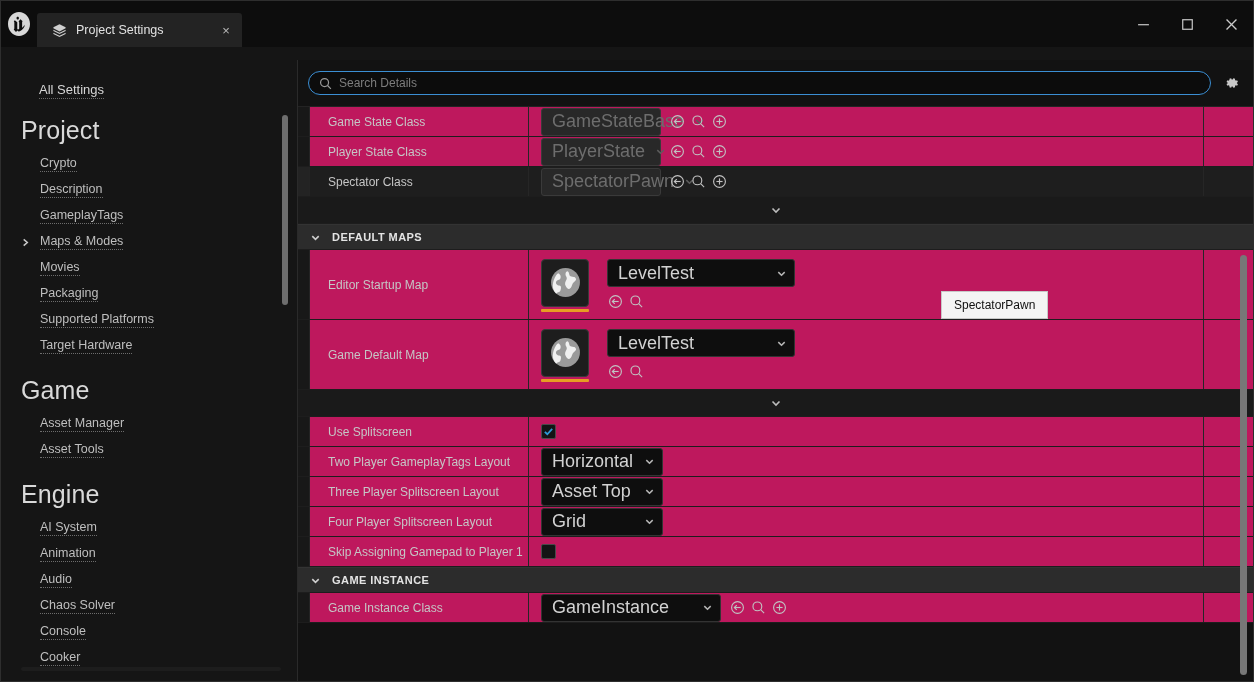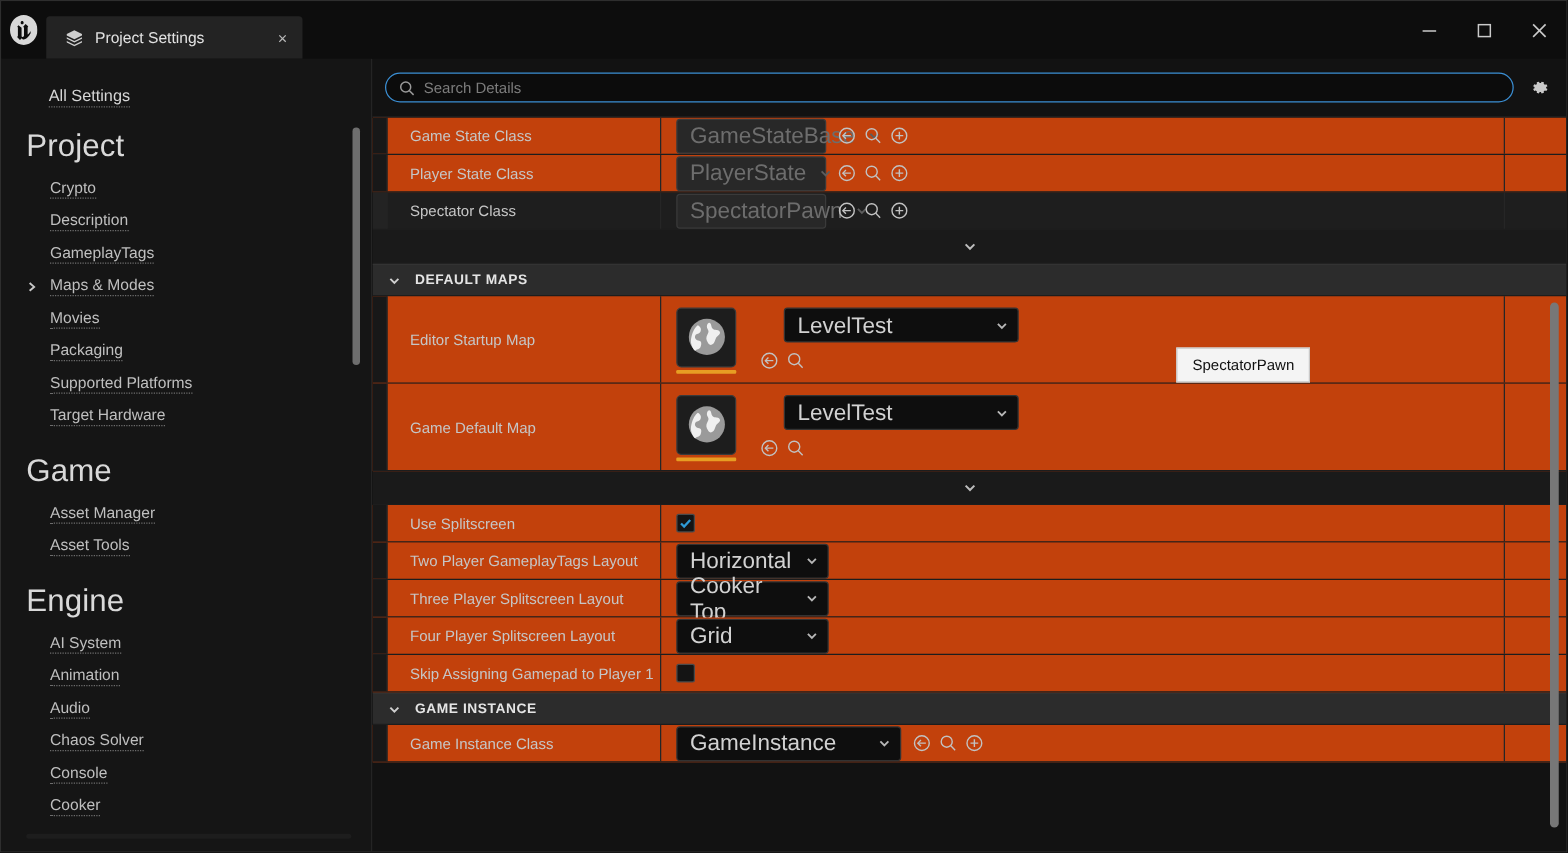--- a/index.html
+++ b/index.html
@@ -7,21 +7,21 @@
     width: 1254px; height: 682px;
     background: #0b0b0b;
     font-family: "Liberation Sans", sans-serif;
     overflow: hidden;
   }
   .window {
     position: relative;
     width: 1254px; height: 682px;
     background: #151515;
     border: 1px solid #2e2e2e;
-    display: flex; flex-direction: column;
+    display: flex; flex-direction: column; gap: 13px;
   }
 
   
   .titlebar {
     height: 46px; min-height: 46px;
     background: #0d0d0d;
     display: flex; align-items: flex-end;
     position: relative;
   }
   .ue-logo {
@@ -160,21 +160,21 @@
     overflow: hidden;
     border-top: 1px solid #232323;
   }
 
   
   .prow {
     display: flex;
     min-height: 30px;
     border-bottom: 1px solid #1d1d1d;
     position: relative;
-    background: #c2410c;
+    background: #be185d;
   }
   .prow.alt { background: #1e1e1e; }
   .pstrip {
     width: 12px; min-width: 12px;
     background: #181818;
     border-right: 1px solid #242424;
   }
   .prow.alt .pstrip { background: #232323; }
   .pname {
     width: 219px; min-width: 219px;
@@ -210,21 +210,21 @@
     background: #282828;
     border-color: #3a3a3a;
     color: #6d6d6d;
   }
   .dd .chev { color: #b7b7b7; display:flex; }
   .dd.disabled .chev { color: #5d5d5d; }
   .dd .chev svg { width: 11px; height: 11px; }
   .dd-w120 { width: 120px; }
   .dd-w122 { width: 122px; }
   .dd-w180 { width: 180px; justify-content: space-between; }
-  .dd-w188 { width: 188px; margin-left: 20px; }
+  .dd-w188 { width: 188px; }
 
   
   .ibtn {
     width: 17px; height: 17px;
     display: flex; align-items: center; justify-content: center;
     color: #c2c2c2;
   }
   .ibtn svg { width: 15px; height: 15px; }
   .ibtn-row { display: flex; align-items: center; gap: 4px; }
 
@@ -689,21 +689,21 @@
             </div>
           </div>
           <div class="pend"></div>
         </div>
 
         <div class="prow">
           <div class="pstrip"></div>
           <div class="pname">Three Player Splitscreen Layout</div>
           <div class="pval">
             <div class="dd dd-w122">
-              <span>Cooker Top</span>
+              <span>Asset Top</span>
               <span class="chev">
                   <svg viewBox="0 0 12 12" stroke="currentColor" stroke-width="1.6" fill="none">
                     <polyline points="2.5,4.5 6,8 9.5,4.5"></polyline>
                   </svg>
                 </span>
             </div>
           </div>
           <div class="pend"></div>
         </div>
 

